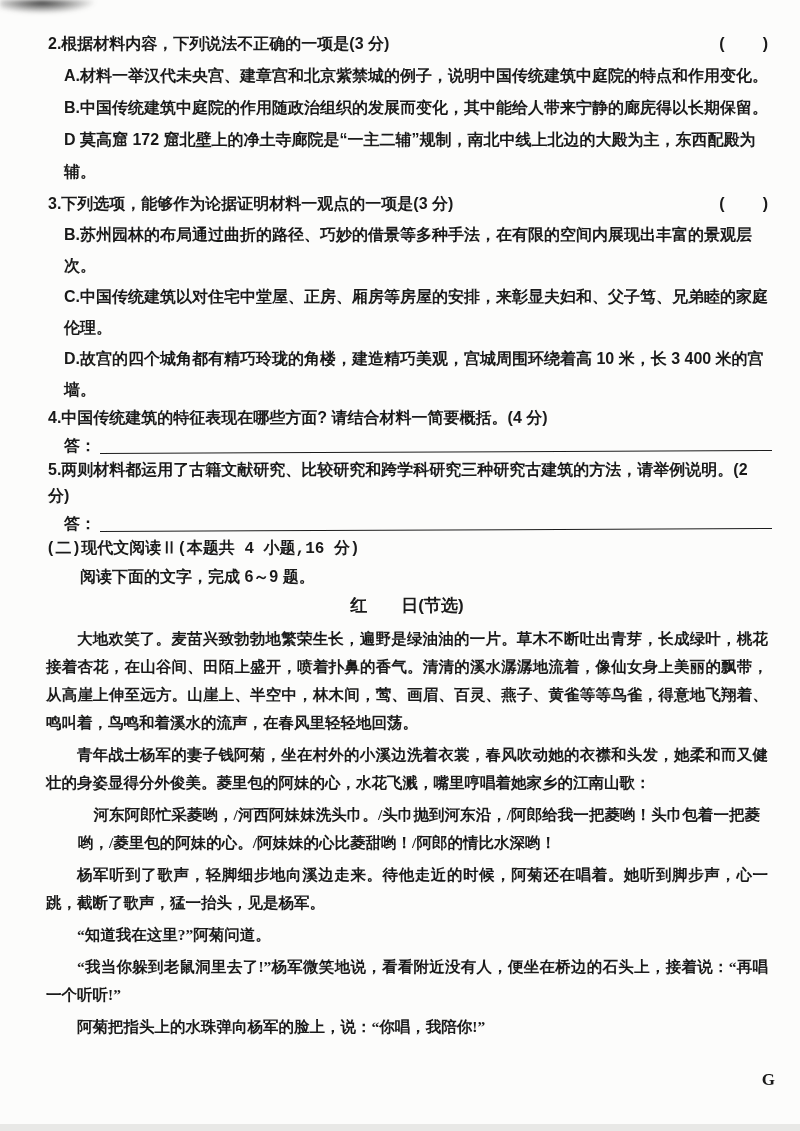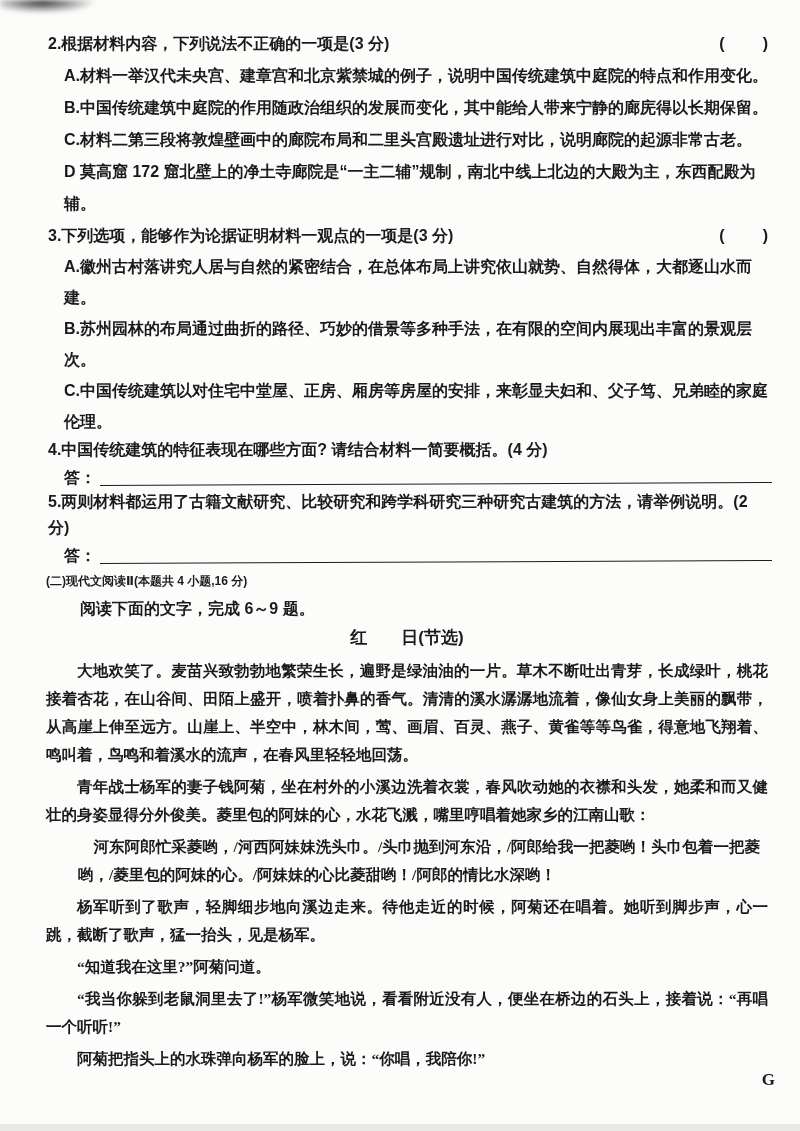--- a/index.html
+++ b/index.html
@@ -34,21 +34,21 @@
   .option { padding-left:22px; }
 
   .short-q  { line-height:26px; font-size:16px; padding-left:6px; }
   .answer-row { display:flex; align-items:flex-end; height:26px; padding-left:22px; font-size:16px; }
   .answer-line {
     flex:1; height:18px; margin-left:4px; margin-bottom:3px;
     border-bottom:1.6px solid #1c1c1c;
     transform:rotate(-0.25deg); transform-origin:left bottom;
   }
 
-  .sec-heading   { line-height:28px; font-size:12px; padding-left:4px; }
+  .sec-heading   { line-height:28px; font-size:16px; padding-left:4px;font-family:Liberation Mono, monospace; }
   .instruction   { line-height:28px; font-size:16px; padding-left:38px; }
   .passage-title { line-height:30px; font-size:17px; text-align:center; }
   .passage-author{ line-height:30px; font-size:16px; text-align:center; }
 
   .body-text { font-size:15.5px; line-height:28px; text-align:justify; }
   .para { text-indent:2em; margin:4px; }
   .song { margin:0 12px 0 36px; text-indent:1em; }
   .corner-letter {
     position:absolute; right:25px; top:1070px;
     font-family:"Liberation Serif","DejaVu Serif",serif;
@@ -63,32 +63,31 @@
 
   <div class="content">
 
     <section class="q2">
       <div class="stem-row">
         <div class="stem q-font">2.根据材料内容，下列说法不正确的一项是(3 分)</div>
         <div class="bracket q-font">(　　)</div>
       </div>
       <div class="option q-font">A.材料一举汉代未央宫、建章宫和北京紫禁城的例子，说明中国传统建筑中庭院的特点和作用变化。</div>
       <div class="option q-font">B.中国传统建筑中庭院的作用随政治组织的发展而变化，其中能给人带来宁静的廊庑得以长期保留。</div>
-      <div class="option q-font">C.材料二第三段将敦煌壁画中的廊院布局和二里头宫殿遗址进行对比，说明廊院的起源非常古老。</div>
       <div class="option q-font">D 莫高窟 172 窟北壁上的净土寺廊院是“一主二辅”规制，南北中线上北边的大殿为主，东西配殿为辅。</div>
     </section>
 
     <section class="q3">
       <div class="stem-row">
         <div class="stem q-font">3.下列选项，能够作为论据证明材料一观点的一项是(3 分)</div>
         <div class="bracket q-font">(　　)</div>
       </div>
-      <div class="option q-font">A.徽州古村落讲究人居与自然的紧密结合，在总体布局上讲究依山就势、自然得体，大都逐山水而建。</div>
       <div class="option q-font">B.苏州园林的布局通过曲折的路径、巧妙的借景等多种手法，在有限的空间内展现出丰富的景观层次。</div>
       <div class="option q-font">C.中国传统建筑以对住宅中堂屋、正房、厢房等房屋的安排，来彰显夫妇和、父子笃、兄弟睦的家庭伦理。</div>
+      <div class="option q-font">D.故宫的四个城角都有精巧玲珑的角楼，建造精巧美观，宫城周围环绕着高 10 米，长 3 400 米的宫墙。</div>
     </section>
 
     <section>
       <div class="short-q q-font">4.中国传统建筑的特征表现在哪些方面? 请结合材料一简要概括。(4 分)</div>
       <div class="answer-row">
         <span class="q-font">答：</span>
         <span class="answer-line"></span>
       </div>
     </section>
 

